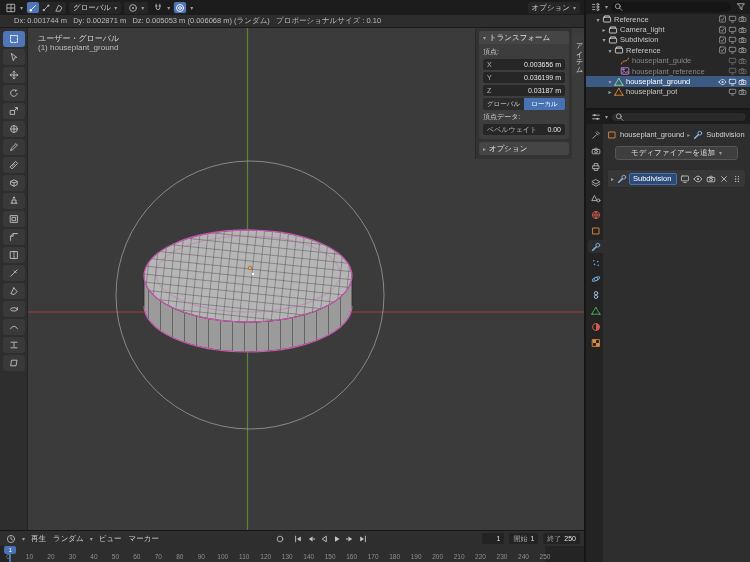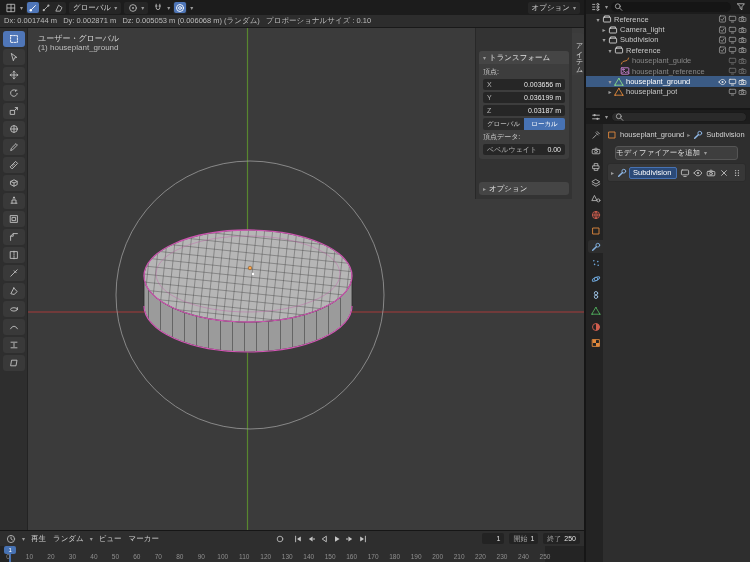--- a/index.html
+++ b/index.html
@@ -10,37 +10,37 @@
   .sp{flex:1;}
 
   
   #topbar{position:absolute;left:0;top:0;width:584px;height:15px;background:#1c1c1c;display:flex;align-items:center;gap:3px;padding:0 4px;}
   .hicon{width:13px;height:12px;display:flex;align-items:center;justify-content:center;color:#b5b5b5;flex:none;}
   .hseg{display:flex;background:#262626;border-radius:2px;height:12px;align-items:center;padding:0 1px;gap:1px;flex:none;}
   .hseg .hicon{width:12px;height:11px;border-radius:2px;}
   .hseg .hicon.on{background:var(--active_tool);color:#fff;}
   .hdrop{display:flex;align-items:center;height:12px;background:#262626;border-radius:2px;padding:0 4px;gap:3px;font-size:7.5px;color:#d0d0d0;flex:none;}
 
-  #statusbar{position:absolute;left:0;top:15px;width:584px;height:13px;background:#2d2d2d;border-bottom:1px solid #191919;display:flex;align-items:center;padding:0 4px;font-size:7.5px;color:#bdbdbd;overflow:hidden;}
+  #statusbar{position:absolute;left:0;top:15px;width:584px;height:13px;background:#2d2d2d;border-bottom:1px solid #191919;display:flex;align-items:center;padding:0 14px;font-size:7.5px;color:#bdbdbd;overflow:hidden;}
   .sb-text{white-space:pre;}
 
   
   #toolshelf{position:absolute;left:0;top:28px;width:28px;height:502px;background:#2e2e2e;border-right:1px solid #232323;display:flex;flex-direction:column;align-items:center;gap:2px;padding-top:3px;}
   .tool{width:22px;height:16px;border-radius:3px;background:#393939;display:flex;align-items:center;justify-content:center;color:#c2c2c2;flex:none;}
   .tool.active{background:var(--active_tool);color:#fff;}
 
   
   #viewport{position:absolute;left:28px;top:28px;width:556px;height:502px;background:#3b3b3b;overflow:hidden;}
   #vpcanvas{position:absolute;left:0;top:0;}
   .vp-label{position:absolute;left:10px;top:5px;font-size:8px;color:#d8d8d8;}
   .vp-sub{top:15px;color:#bfbfbf;}
 
   
   #npanel{position:absolute;top:0;right:12px;width:97px;background:#333;border-left:1px solid #282828;padding:3px 3px 4px;display:flex;flex-direction:column;gap:3px;}
-  .panel{border-radius:3px;overflow:hidden;background:#3d3d3d;margin-top:20px;}
+  .panel{border-radius:3px;overflow:hidden;background:#3d3d3d;}
   .panel-h{background:#454545;height:13px;display:flex;align-items:center;gap:3px;padding:0 4px;font-size:7.5px;color:#e2e2e2;}
   .panel-b{padding:3px 4px 4px;display:flex;flex-direction:column;gap:2px;}
   .lbl{font-size:7px;color:#cfcfcf;}
   .field{height:11px;background:#262626;border-radius:2px;display:flex;align-items:center;justify-content:space-between;padding:0 4px;font-size:7px;color:#e8e8e8;}
   .field .fl{color:#b5b5b5;}
   .seg2{display:flex;border-radius:2px;overflow:hidden;height:12px;}
   .seg2 .b{flex:1;font-size:6.5px;display:flex;align-items:center;justify-content:center;background:#2b2b2b;color:#c8c8c8;}
   .seg2 .b.on{background:var(--accent);color:#fff;}
   #nptabs{position:absolute;top:5px;right:0;width:12px;display:flex;flex-direction:column;}
   .nptab{writing-mode:vertical-rl;font-size:7px;color:#d6d6d6;background:#3d3d3d;padding:5px 0;width:12px;text-align:center;border-radius:0 3px 3px 0;}
@@ -66,21 +66,21 @@
   #properties{position:absolute;left:584px;top:108px;width:166px;height:454px;background:#2e2e2e;border-left:2px solid #161616;border-top:2px solid #161616;display:flex;flex-direction:column;}
   .pr-h{height:14px;background:#1c1c1c;display:flex;align-items:center;gap:3px;padding:0 3px;flex:none;}
   .pr-search{flex:1;height:10px;background:#2a2a2a;border:1px solid #1a1a1a;border-radius:5px;display:flex;align-items:center;gap:2px;padding:0 3px;color:#8a8a8a;}
   .pr-main{flex:1;display:flex;min-height:0;}
   .pr-tabs{width:17px;background:#232323;display:flex;flex-direction:column;align-items:flex-end;gap:3px;padding:4px 0;}
   .pr-tab{width:15px;height:13px;display:flex;align-items:center;justify-content:center;border-radius:3px 0 0 3px;flex:none;}
   .pr-tab.active{background:#2e2e2e;}
   .pr-content{flex:1;padding:4px;min-width:0;}
   .crumb{display:flex;align-items:center;gap:3px;font-size:7.5px;color:#d2d2d2;height:13px;}
   .crumb .sep{color:#8a8a8a;font-size:6px;}
-  .addmod{margin:5px 8px 3px;height:14px;background:#3e3e3e;border:1px solid #555;border-radius:3px;display:flex;align-items:center;gap:4px;font-size:7.5px;color:#dedede;}
+  .addmod{margin:5px 8px 9px;height:14px;background:#3e3e3e;border:1px solid #555;border-radius:3px;display:flex;align-items:center;justify-content:center;gap:4px;font-size:7.5px;color:#dedede;}
   .mod{background:#373737;border-radius:3px;margin-top:3px;border:1px solid #2b2b2b;}
   .mod-h{display:flex;align-items:center;gap:2px;padding:2px 3px;height:17px;}
   .mod-name{flex:1;min-width:0;height:12px;background:#2b4a78;border:1px solid var(--accent);border-radius:2px;font-size:7.5px;color:#fff;display:flex;align-items:center;padding:0 3px;overflow:hidden;}
   .mod-ic{width:11px;height:11px;display:flex;align-items:center;justify-content:center;color:#bdbdbd;flex:none;}
 
   
   #timeline{position:absolute;left:0;top:530px;width:584px;height:32px;background:#2b2b2b;border-top:1px solid #161616;display:flex;flex-direction:column;}
   .tl-h{height:15px;display:flex;align-items:center;gap:5px;padding:0 4px;font-size:7.5px;background:#2e2e2e;}
   .tl-menu{color:#cfcfcf;padding:0 1px;flex:none;}
   .tl-pb{display:flex;align-items:center;gap:1px;}

